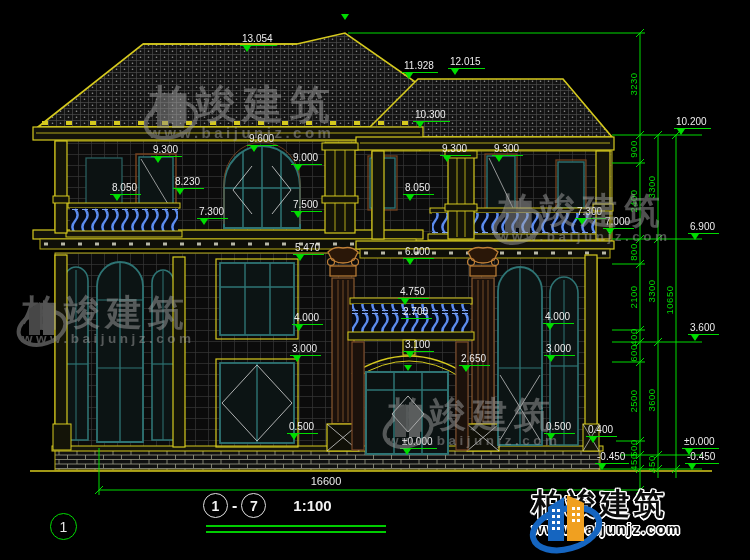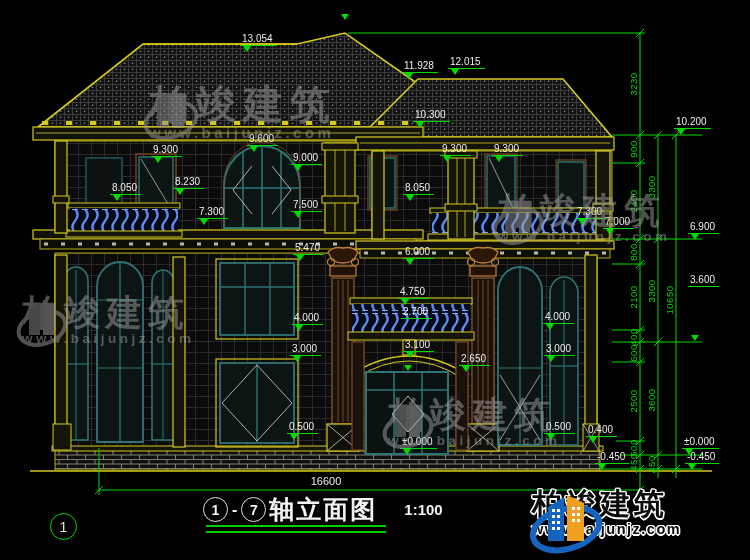--- a/index.html
+++ b/index.html
@@ -371,21 +371,21 @@
         <div class="tri"></div>
       </div>
       <div class="lvl" style="left: 299px; top: 331px;">
         <div class="tx">4.000</div>
         <div class="tri"></div>
       </div>
       <div class="lvl" style="left: 550px; top: 330px;">
         <div class="tx">4.000</div>
         <div class="tri"></div>
       </div>
-      <div class="lvl" style="left: 695px; top: 341px; gap: 48px;">
+      <div class="lvl" style="left: 695px; top: 341px;">
         <div class="tx">3.600</div>
         <div class="tri"></div>
       </div>
       <div class="lvl" style="left: 410px; top: 358px;">
         <div class="tx">3.100</div>
         <div class="tri"></div>
       </div>
       <div class="lvl" style="left: 297px; top: 362px;">
         <div class="tx">3.000</div>
         <div class="tri"></div>
@@ -452,21 +452,20 @@
 <div class="hdim" style="left:326px;top:487px">16600</div>
 
 <div class="bubble">
       <span>1</span>
     </div>
 
 <div class="title">
   <span class="tc">1</span>
   <span class="tdash">-</span>
   <span class="tc">7</span>
-  <span class="tmain">轴立面图</span>
   <span class="tscale">1:100</span>
 </div>
 <div class="tunder"></div>
 
 <div class="wm" style="left:143px;top:84px">
   <svg width="58" height="62">
     <ellipse cx="28" cy="36" rx="26" ry="17" fill="none" stroke="#9f9f9f" stroke-width="4" transform="rotate(-18 28 36)"></ellipse>
     <path d="M14 44 L14 16 L26 8 L26 44 Z" fill="#8d8d8d"></path>
     <path d="M29 44 L29 6 L41 12 L41 44 Z" fill="#a8a8a8"></path>
   </svg>

